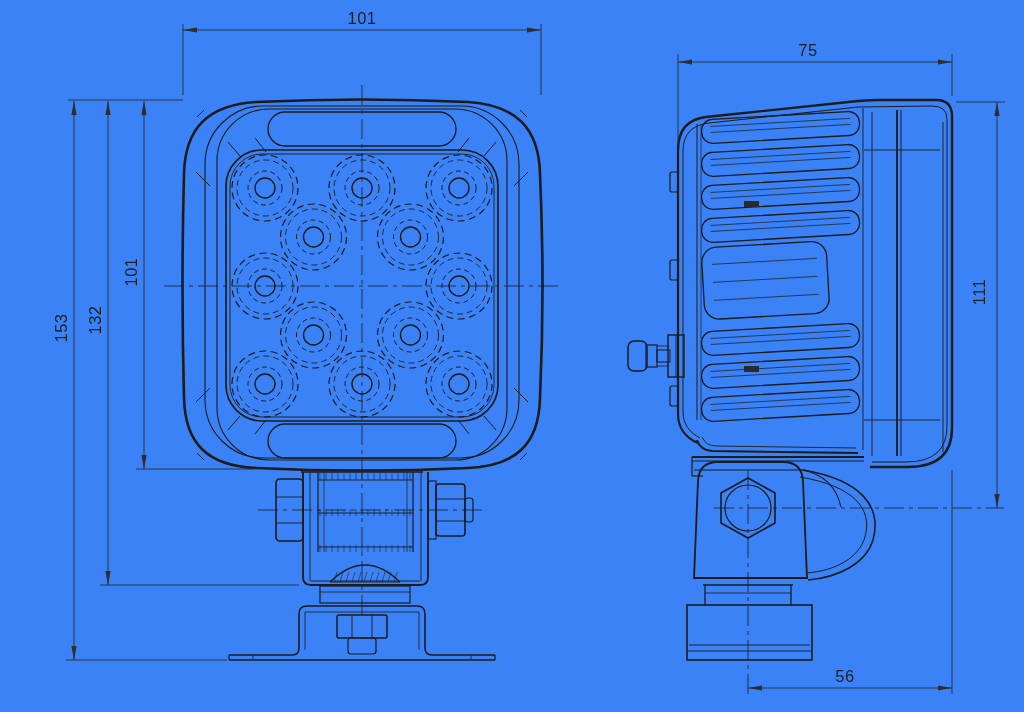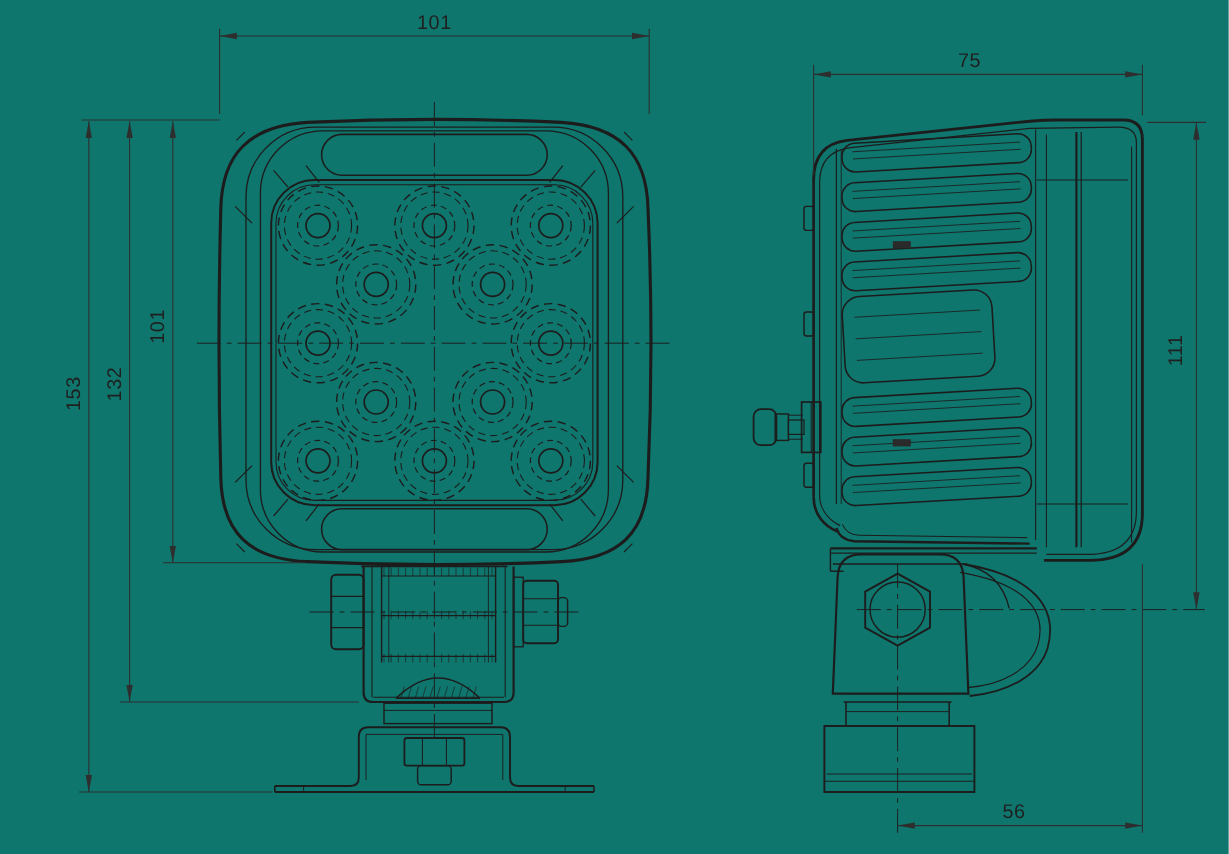--- a/index.html
+++ b/index.html
@@ -1,16 +1,16 @@
 <!DOCTYPE html>
 <html><head>
 <meta charset="utf-8">
 <style>
   html,body{margin:0;padding:0;background:#ffffff;}
-  .sheet{position:relative;width:1024px;height:712px;background:#0f766e;overflow:hidden;
+  .sheet{position:relative;width:1024px;height:712px;background:#3b82f6;overflow:hidden;
          font-family:"Liberation Sans", sans-serif;}
   svg{display:block}
   .dim-text{font-family:"Liberation Sans", sans-serif;font-size:16.5px;fill:#1f1f1f;letter-spacing:.5px}
 </style>
 </head>
 <body>
 
 <div class="sheet">
 <svg width="1024" height="712" viewBox="0 0 1024 712">
   <defs>

